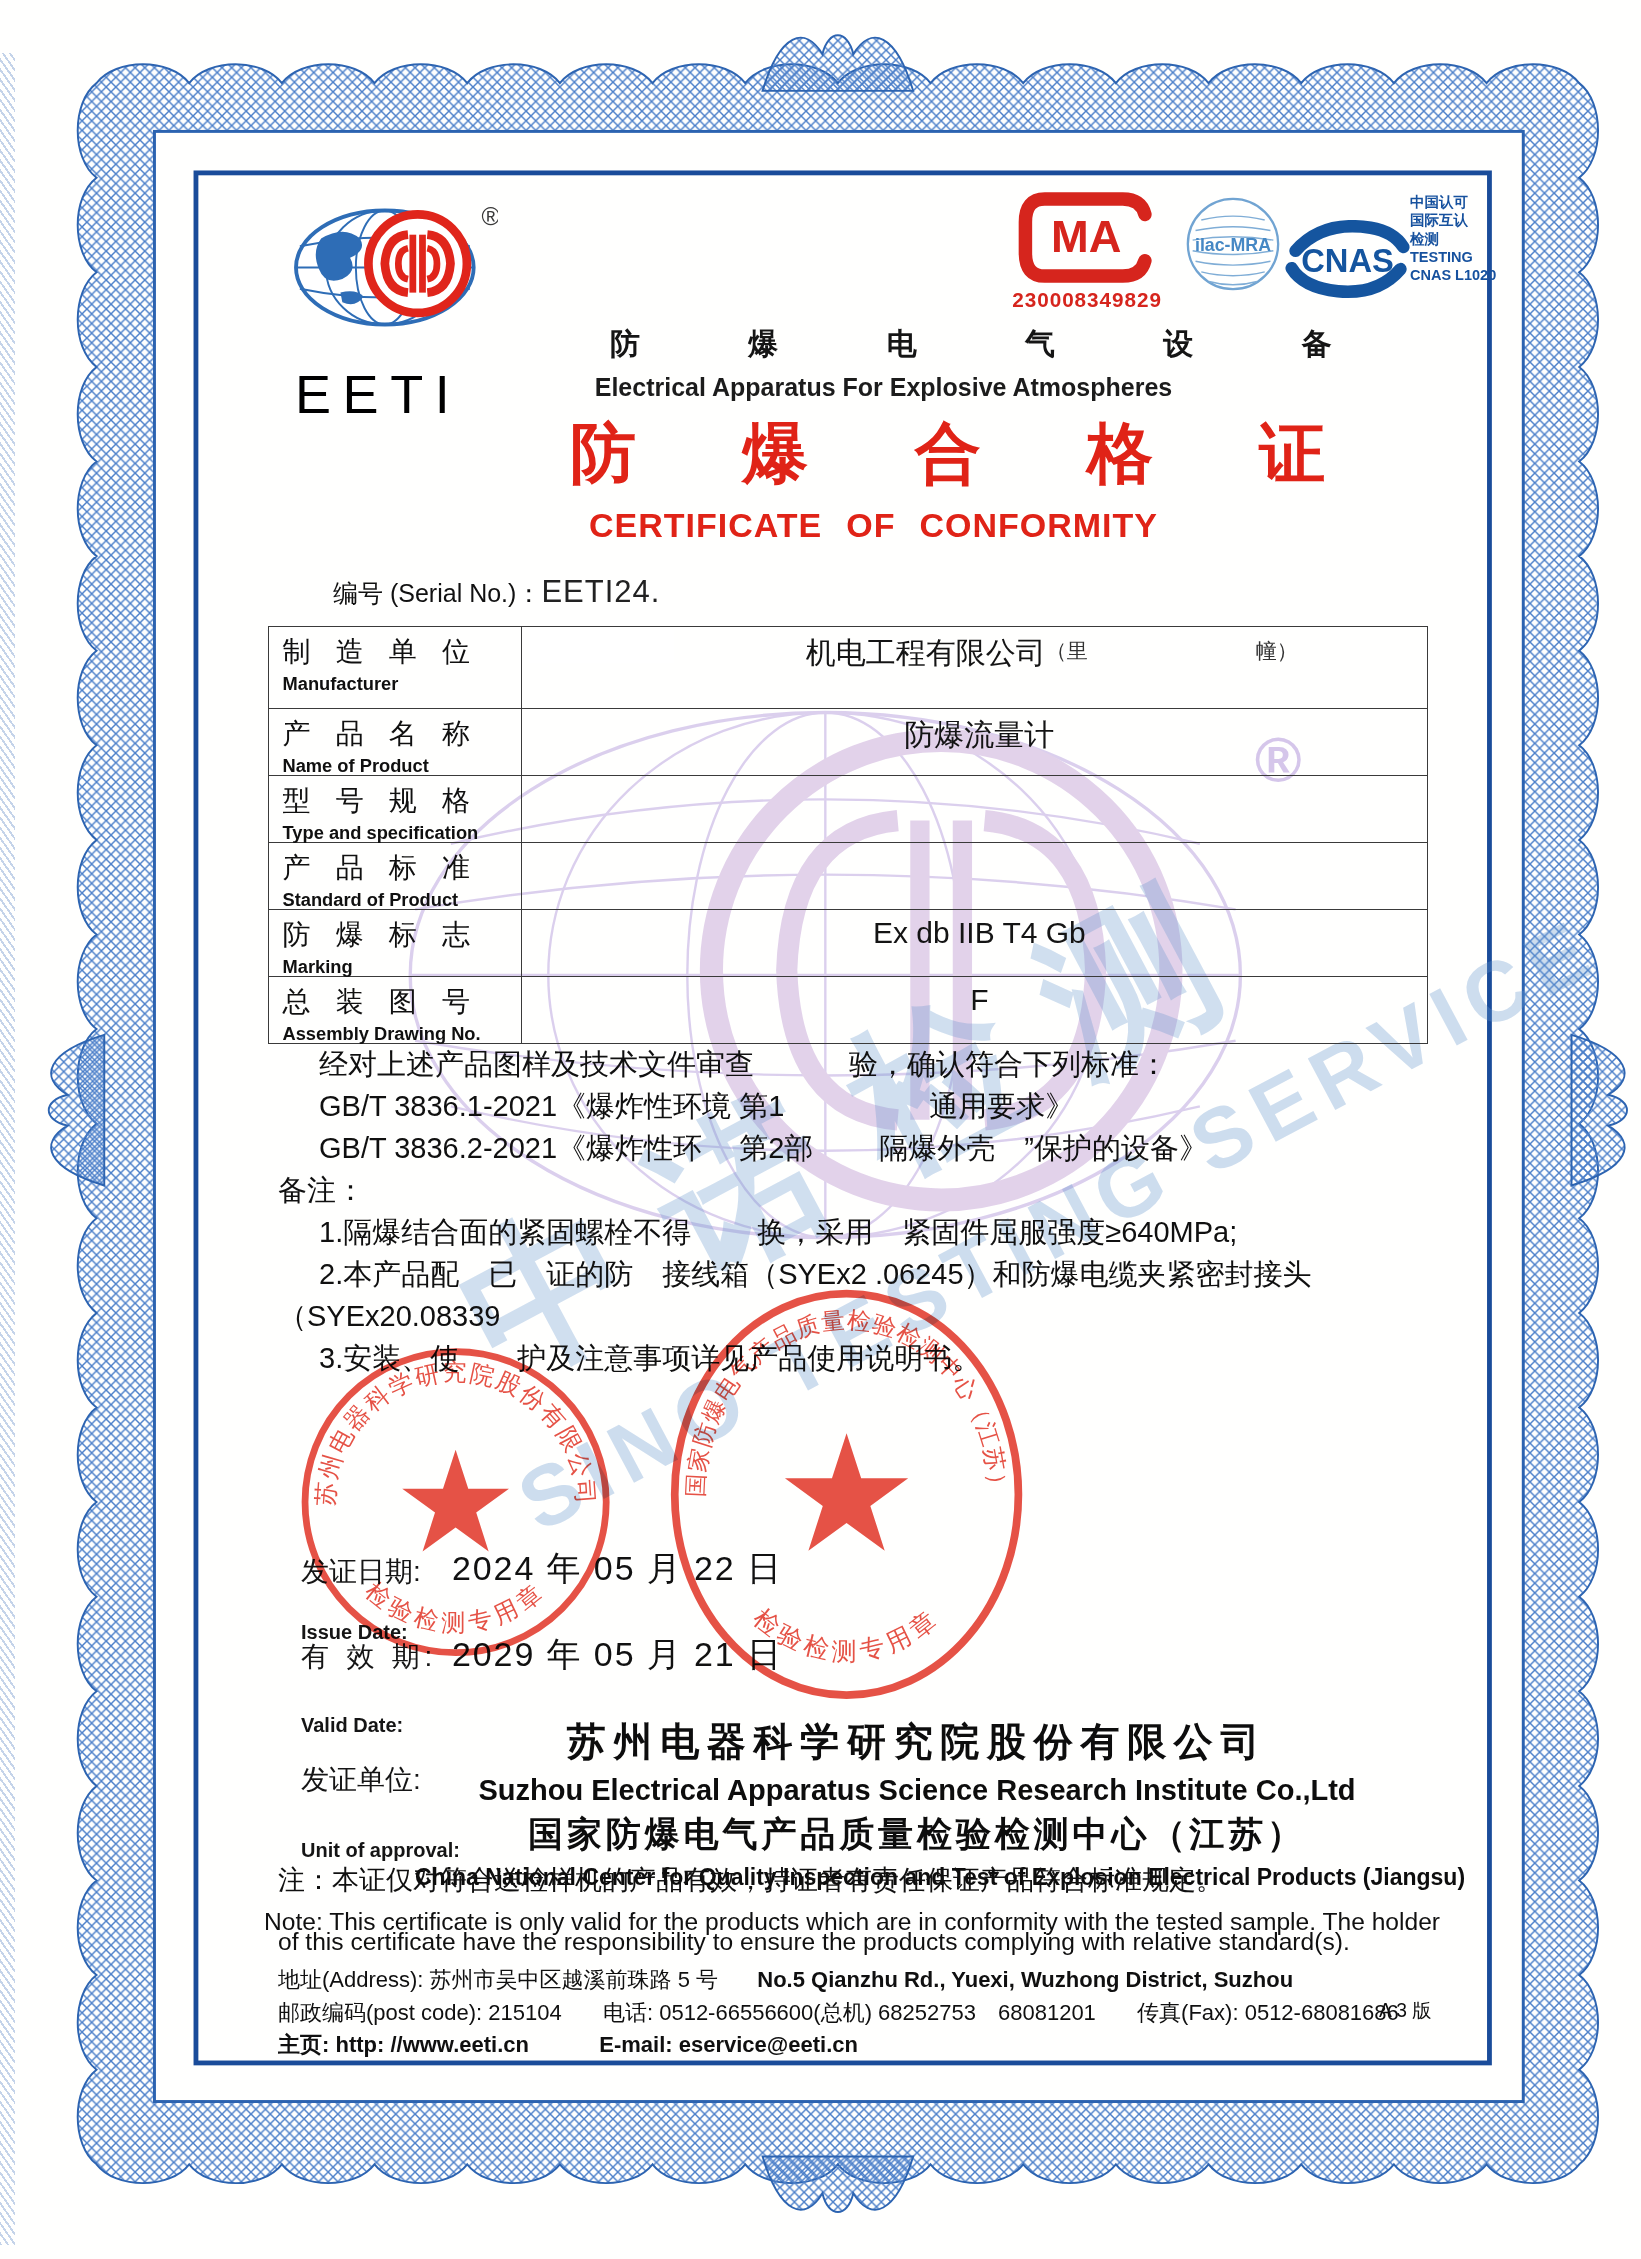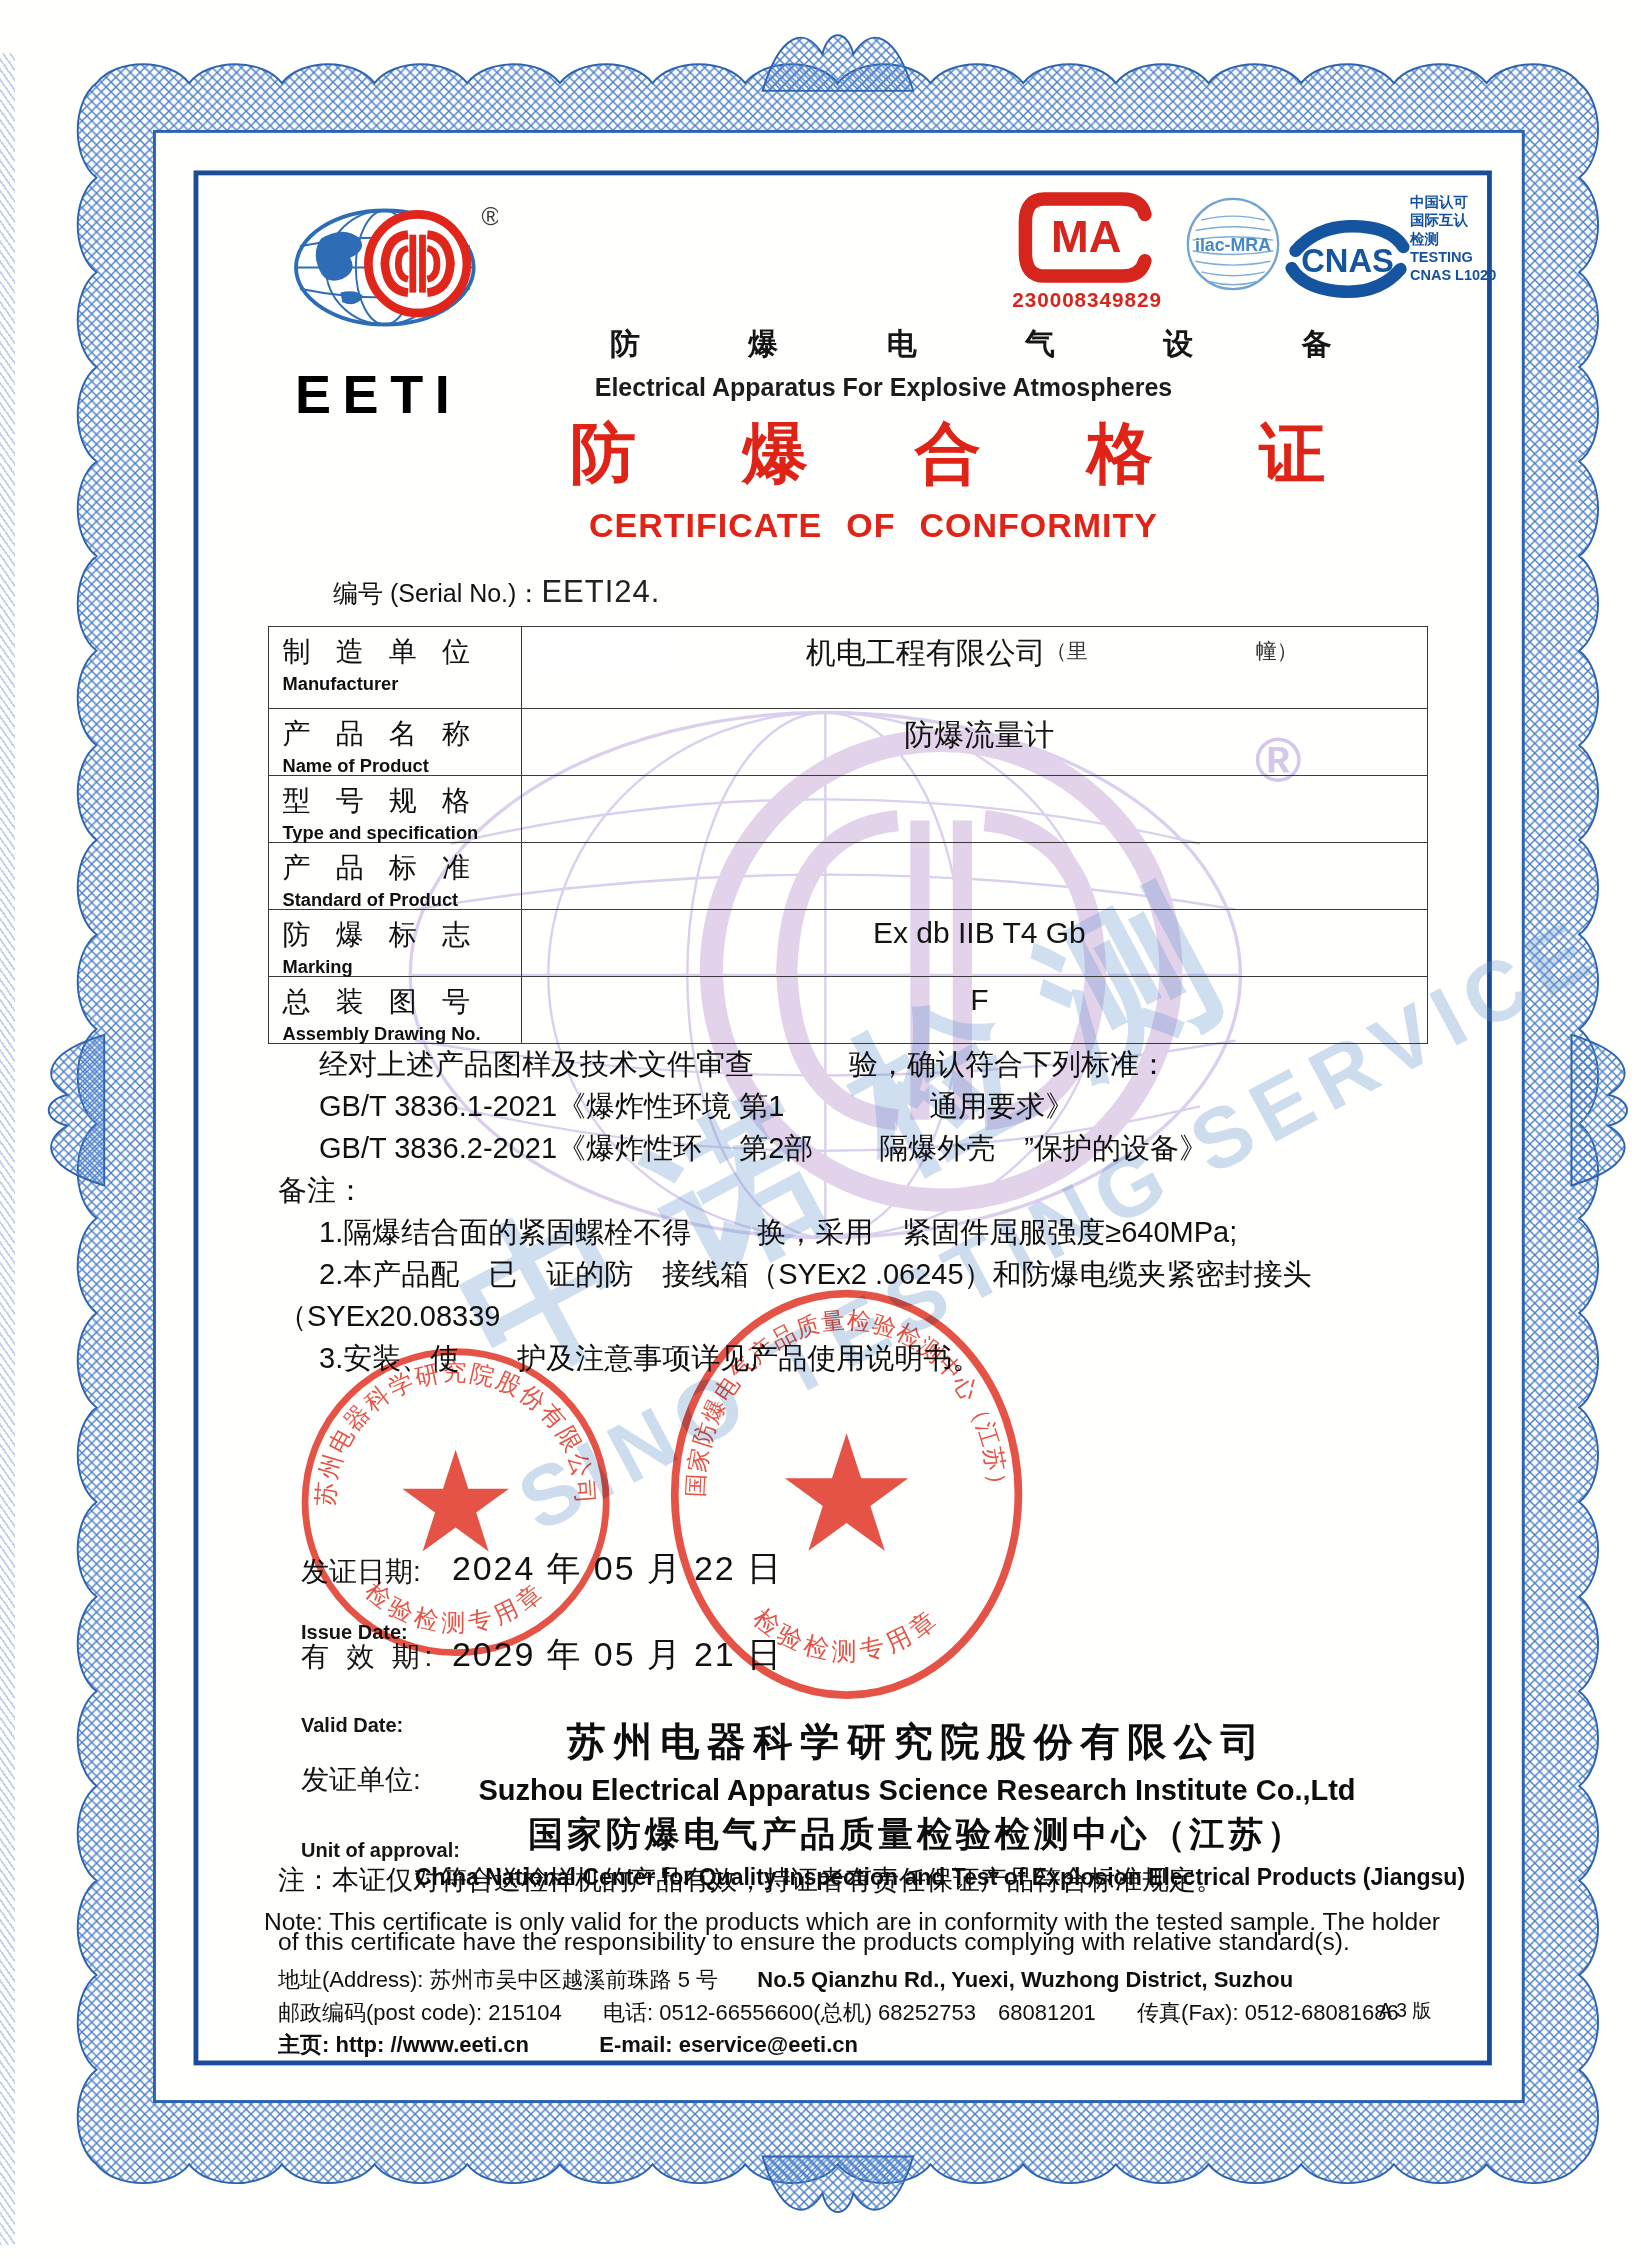--- a/index.html
+++ b/index.html
@@ -9,21 +9,21 @@
   }
   .abs{position:absolute;}
   svg{display:block;}
   
   #border-decor{left:0;top:0;z-index:1;}
   #watermark-layer{left:0;top:0;z-index:2;}
   .content{z-index:3;}
   #stamp-layer{left:0;top:0;z-index:6;mix-blend-mode:multiply;opacity:.88;}
   .redact{position:absolute;background:#fff;z-index:4;}
   
-  .eeti-wordmark{left:295px;top:363px;font-size:54px;font-weight:700;letter-spacing:11.6px;color:#000;}
+  .eeti-wordmark{left:295px;top:363px;font-size:54px;font-weight:400;letter-spacing:11.6px;color:#000;}
   .device-zh{left:560px;top:324px;width:647px;text-align:center;font-size:30px;font-weight:700;
              letter-spacing:50px;text-indent:50px;white-space:nowrap;color:#151515;}
   .device-en{left:560px;top:373px;width:647px;text-align:center;font-size:25px;font-weight:700;color:#1c1c1c;}
   .title-zh{left:526px;top:409px;width:695px;text-align:center;font-size:66px;font-weight:700;
             letter-spacing:44px;text-indent:44px;white-space:nowrap;color:#e02317;}
   .title-en{left:526px;top:506px;width:695px;text-align:center;font-size:34px;font-weight:700;
             color:#e02317;letter-spacing:1px;word-spacing:13.5px;}
   .serial-row{left:333px;top:574px;font-size:25px;white-space:nowrap;}
   .serial-row .sv{font-size:31px;color:#222;letter-spacing:1px;}
   .accr-block{left:1410px;top:193px;width:106px;font-size:14.5px;line-height:18.3px;font-weight:700;color:#16519e;}

